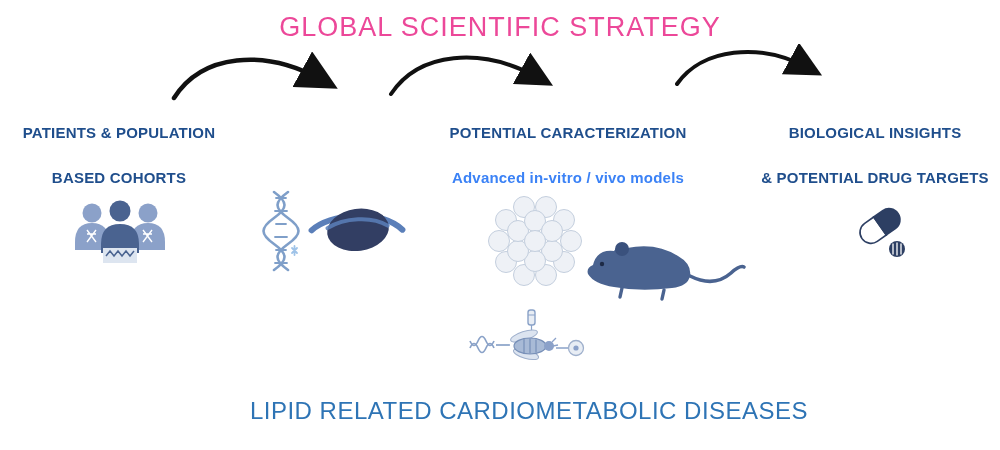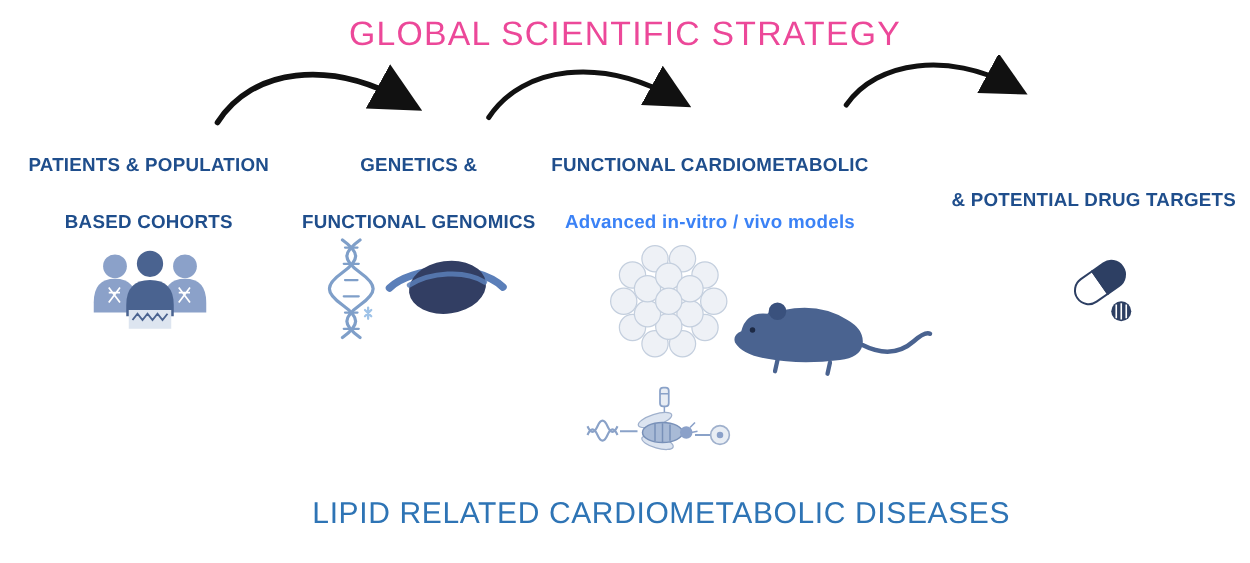--- a/index.html
+++ b/index.html
@@ -56,31 +56,28 @@
         </marker>
       </defs>
     <path d="M5,40 C30,4 88,-2 136,24" fill="none" stroke="#111111" stroke-width="4" stroke-linecap="round" marker-end="url(#ah3)"></path>
   </svg>
 
   <div class="stage" style="left:0px;top:124px;width:238px">
     <span class="l1">PATIENTS &amp; POPULATION</span>
     <span class="l2">BASED COHORTS</span>
   </div>
 
-  <div class="stage" style="left:238px;top:124px;width:194px">
-    <span class="l1">GENETICS &amp;</span>
-    <span class="l2">FUNCTIONAL GENOMICS</span>
-  </div>
 
   <div class="stage" style="left:428px;top:124px;width:280px">
-    <span class="l1">FUNCTIONAL CARDIOMETABOLIC</span>
+    <span class="l1">POTENTIAL CARACTERIZATION</span>
     <span class="l2 italic">Advanced in-vitro / vivo models</span>
   </div>
 
   <div class="stage" style="left:755px;top:124px;width:240px">
+    <span class="l1">BIOLOGICAL INSIGHTS</span>
     <span class="l2">&amp; POTENTIAL DRUG TARGETS</span>
   </div>
 
   <svg class="icon" style="left:68px;top:196px" width="104" height="72" viewBox="0 0 104 72">
     <circle cx="24" cy="17" r="9.5" fill="#8ba1c9"></circle>
     <path d="M7,46 Q7,27 24,27 Q41,27 41,46 L41,54 L7,54 Z" fill="#8ba1c9"></path>
     <circle cx="80" cy="17" r="9.5" fill="#8ba1c9"></circle>
     <path d="M63,46 Q63,27 80,27 Q97,27 97,46 L97,54 L63,54 Z" fill="#8ba1c9"></path>
     <path d="M19,34 l9,12 M28,34 l-9,12 M19,38 h9" stroke="#ffffff" stroke-width="1.4" fill="none"></path>
     <path d="M75,34 l9,12 M84,34 l-9,12 M75,38 h9" stroke="#ffffff" stroke-width="1.4" fill="none"></path>

